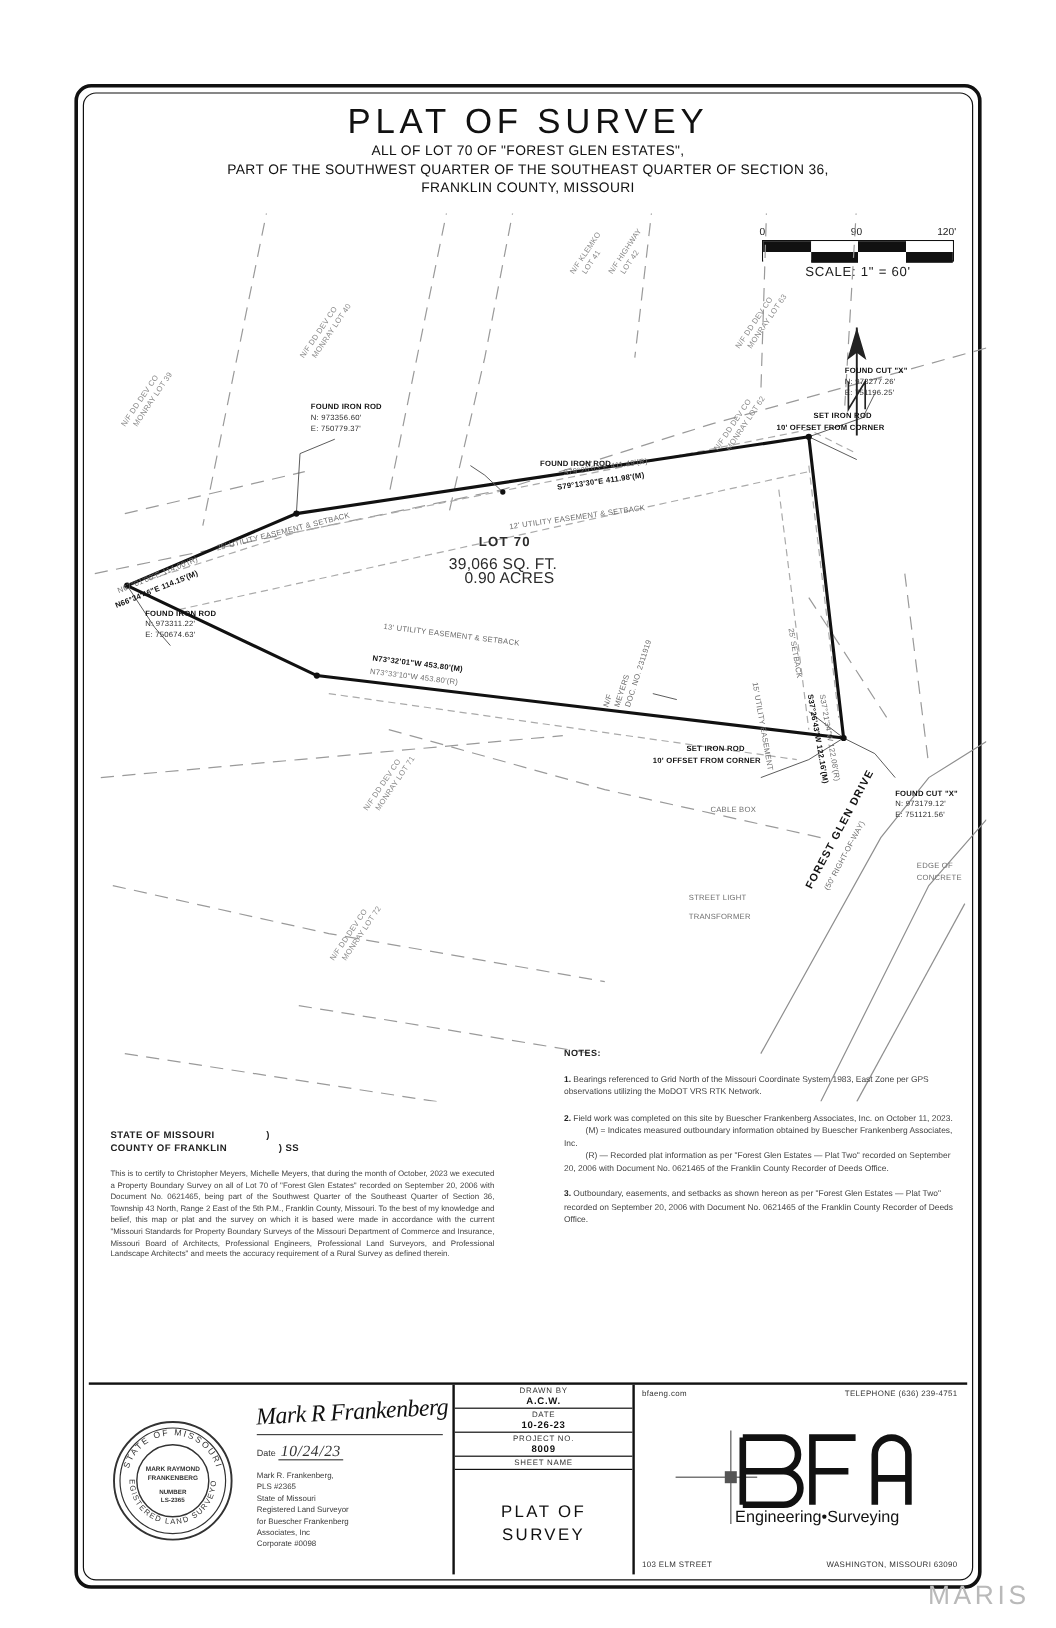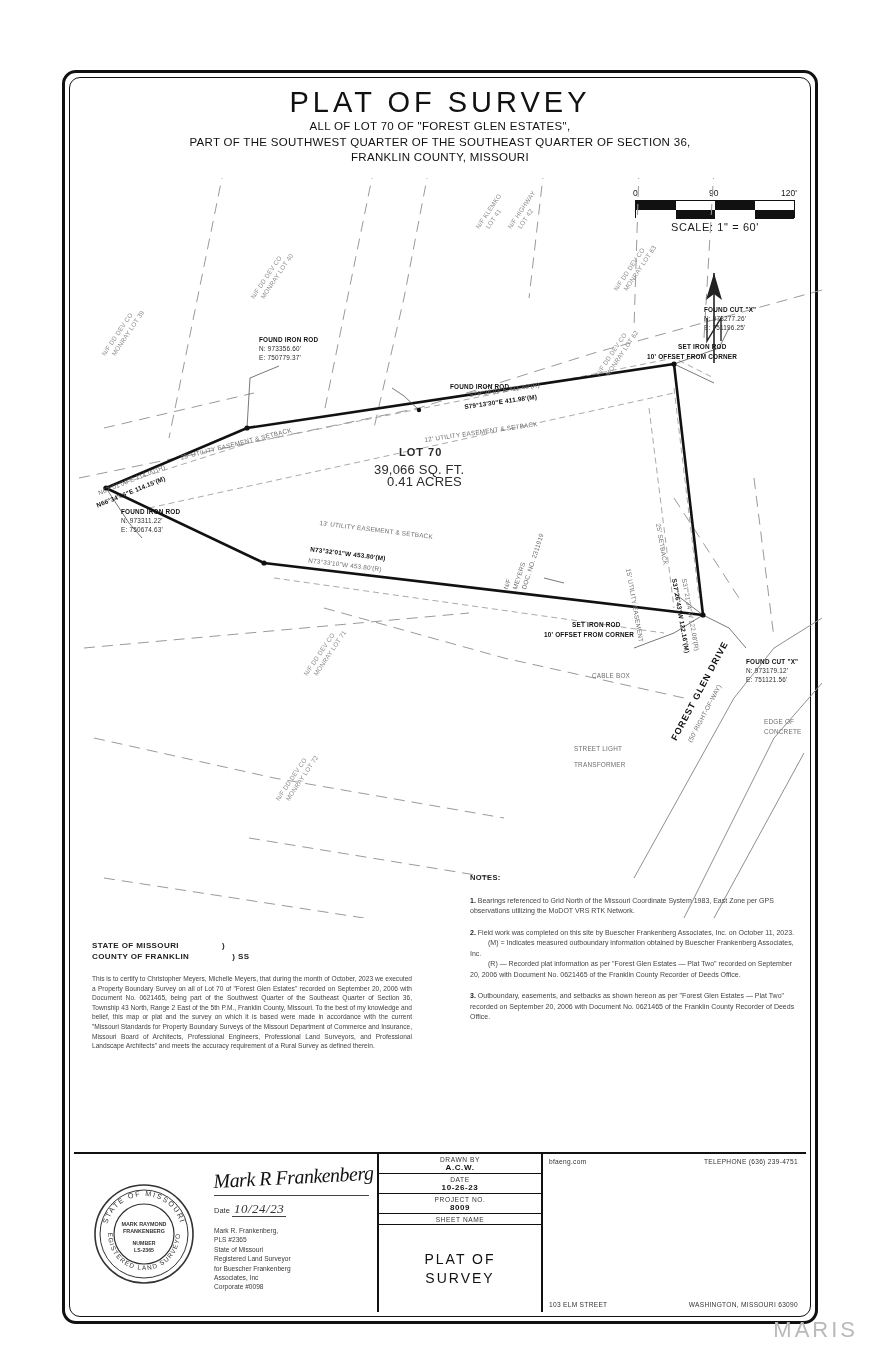--- a/index.html
+++ b/index.html
@@ -69,21 +69,21 @@
   
   #cert { position:absolute; left:22px; top:862px; width:320px; }
   .cert-state { font-size:8px; font-weight:bold; letter-spacing:.4px; line-height:11px; color:#222; }
   .cert-state .brace { display:inline-block; width:46px; text-align:right; }
   .cert-body { margin-top:12px; font-size:6.6px; line-height:9.6px; color:#444; text-align:justify; }
 
   
   #tb { position:absolute; left:4px; bottom:4px; height:160px; left:4px; right:4px;
         border-top:2.5px solid #111; display:flex; }
   #tb-seal { width:305px; border-right:2.5px solid #111; position:relative; }
-  #tb-mid  { width:164px; border-right:2.5px solid #111; position:relative; }
+  #tb-mid  { width:150px; border-right:2.5px solid #111; position:relative; }
   #tb-logo { flex:1; position:relative; }
 
   
   .seal { position:absolute; left:18px; top:28px; width:104px; height:104px; }
   .seal svg { display:block; }
   .sig { position:absolute; left:140px; top:16px; width:155px; }
   .sig-script {
     font-family:"Liberation Serif", serif; font-style:italic;
     font-size:20px; color:#111; letter-spacing:-.5px; transform:rotate(-3deg);
     transform-origin:left bottom; white-space:nowrap;
@@ -212,21 +212,21 @@
 
       <g fill="#222" stroke="#222">
         <path d="M640 95 L 640 185" stroke-width="1.6" fill="none"></path>
         <path d="M640 95 L 632 122 L 640 116 L 648 122 Z" fill="#222" stroke="none"></path>
         <path d="M633 140 L 633 163 L 647 140 L 647 163" fill="none" stroke-width="1.4"></path>
       </g>
     </svg>
 
     <div class="lbl big" style="left:325px; top:270px;">LOT 70</div>
     <div class="lbl mid" style="left:300px; top:288px;">39,066 SQ. FT.</div>
-    <div class="lbl mid" style="left:313px; top:300px;">0.41 ACRES</div>
+    <div class="lbl mid" style="left:313px; top:300px;">0.90 ACRES</div>
 
     <div class="lbl b" style="left:185px; top:158px;">FOUND IRON ROD</div>
     <div class="lbl" style="left:185px; top:167px;">N: 973356.60'</div>
     <div class="lbl" style="left:185px; top:176px;">E: 750779.37'</div>
 
     <div class="lbl b" style="left:47px; top:330px;">FOUND IRON ROD</div>
     <div class="lbl" style="left:47px; top:339px;">N: 973311.22'</div>
     <div class="lbl" style="left:47px; top:348px;">E: 750674.63'</div>
 
     <div class="lbl b" style="left:630px; top:128px;">FOUND CUT "X"</div>
@@ -394,20 +394,35 @@
           <div class="sname">SURVEY</div>
         </div>
       </div>
     </div>
 
     <div id="tb-logo">
       <div class="lg-top">
         <span>bfaeng.com</span>
         <span>TELEPHONE  (636) 239-4751</span>
       </div>
+      <div class="lg-mark">
+        <svg width="230" height="88" viewBox="0 0 230 88">
+          <g stroke="#777" stroke-width="1.2">
+            <line x1="10" y1="47" x2="78" y2="47"></line>
+            <line x1="56" y1="8" x2="56" y2="86"></line>
+            <rect x="51" y="42" width="10" height="10" fill="#555" stroke="none"></rect>
+          </g>
+          <g fill="none" stroke="#111" stroke-width="5.5" stroke-linecap="butt">
+            <path d="M66 14 L66 70 M66 14 L98 14 A14 14 0 0 1 98 42 L66 42 M66 42 L100 42 A14 14 0 0 1 100 70 L66 70"></path>
+            <path d="M124 70 L124 14 L160 14 M124 42 L154 42"></path>
+            <path d="M176 70 L176 28 A14 14 0 0 1 204 28 L204 70 M176 48 L204 48"></path>
+          </g>
+          <text x="128" y="84" font-size="13.5" fill="#111" text-anchor="middle" font-family="Liberation Sans, sans-serif">Engineering•Surveying</text>
+        </svg>
+      </div>
       <div class="lg-bot">
         <span>103 ELM STREET</span>
         <span>WASHINGTON, MISSOURI 63090</span>
       </div>
     </div>
   </div>
 
  </div>
 </div>
 

